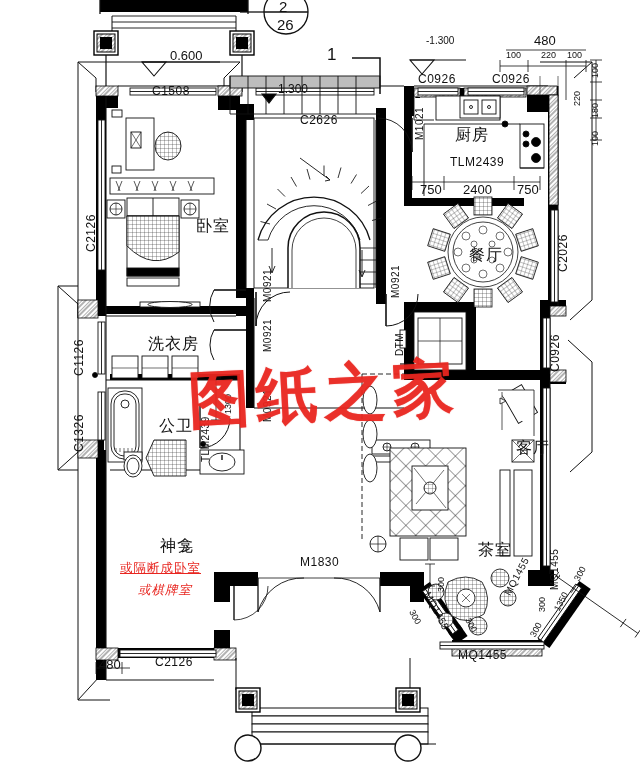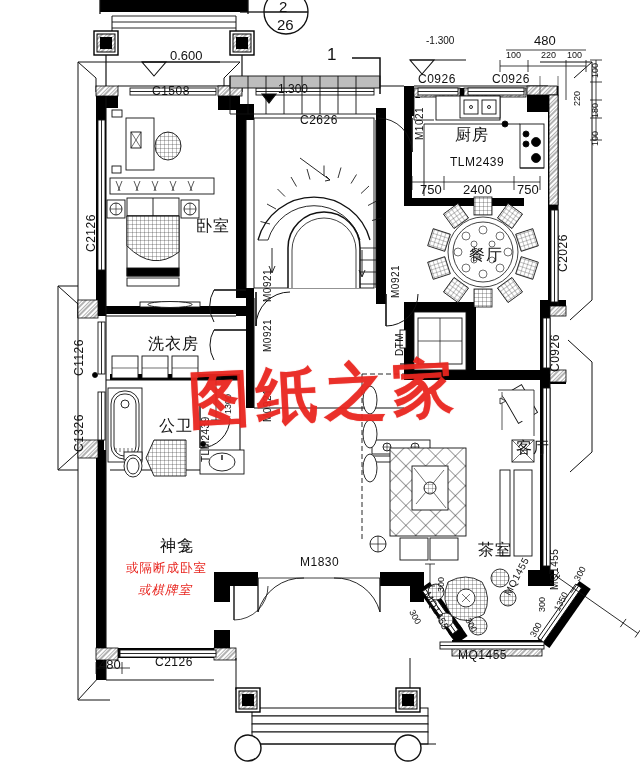--- a/index.html
+++ b/index.html
@@ -624,21 +624,21 @@
 
   <div class="lbl room" style="left:196px;top:216px;">卧室</div>
   <div class="lbl room" style="left:148px;top:334px;">洗衣房</div>
   <div class="lbl room" style="left:159px;top:416px;">公卫</div>
   <div class="lbl room" style="left:160px;top:536px;">神龛</div>
   <div class="lbl room" style="left:455px;top:125px;">厨房</div>
   <div class="lbl room" style="left:469px;top:245px;">餐厅</div>
   <div class="lbl room" style="left:468px;top:438px;margin-left:48px;">客厅</div>
   <div class="lbl room" style="left:478px;top:540px;font-family:Liberation Serif, serif;">茶室</div>
 
-  <div class="lbl redtxt" style="left:126px;top:560px;">或隔断成卧室</div>
+  <div class="lbl redtxt" style="left:120px;top:560px;text-decoration:underline;">或隔断成卧室</div>
   <div class="lbl redtxt" style="left:138px;top:582px;font-style:italic;">或棋牌室</div>
 
   <div class="lbl dim" style="left:170px;top:48px;font-size:13px;">0.600</div>
   <div class="lbl dim" style="left:426px;top:35px;font-size:10px;">-1.300</div>
   <div class="lbl dim" style="left:278px;top:82px;font-size:12px;">1.300</div>
 
   <div class="lbl code vert" style="left:84px;top:252px;transform:rotate(-90deg);">C2126</div>
   <div class="lbl code vert" style="left:72px;top:376px;transform:rotate(-90deg);">C1126</div>
   <div class="lbl code vert" style="left:72px;top:452px;transform:rotate(-90deg);">C1326</div>
   <div class="lbl code" style="left:152px;top:84px;">C1508</div>

